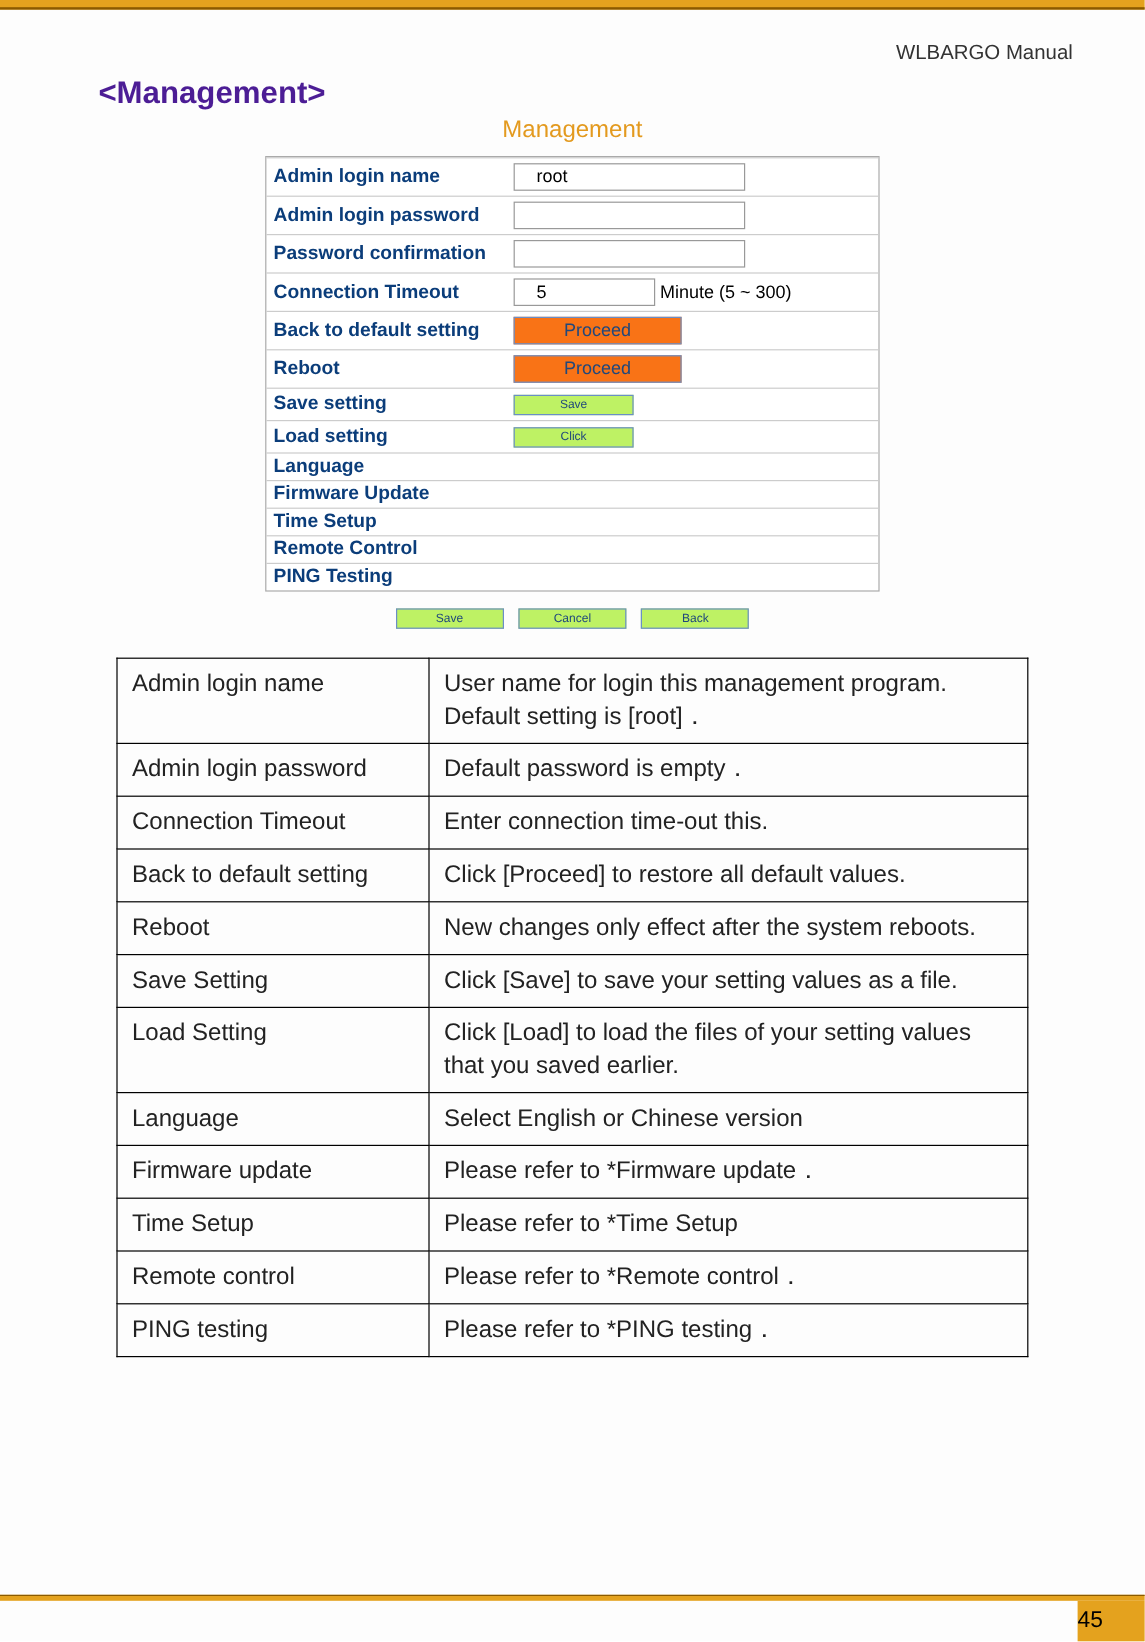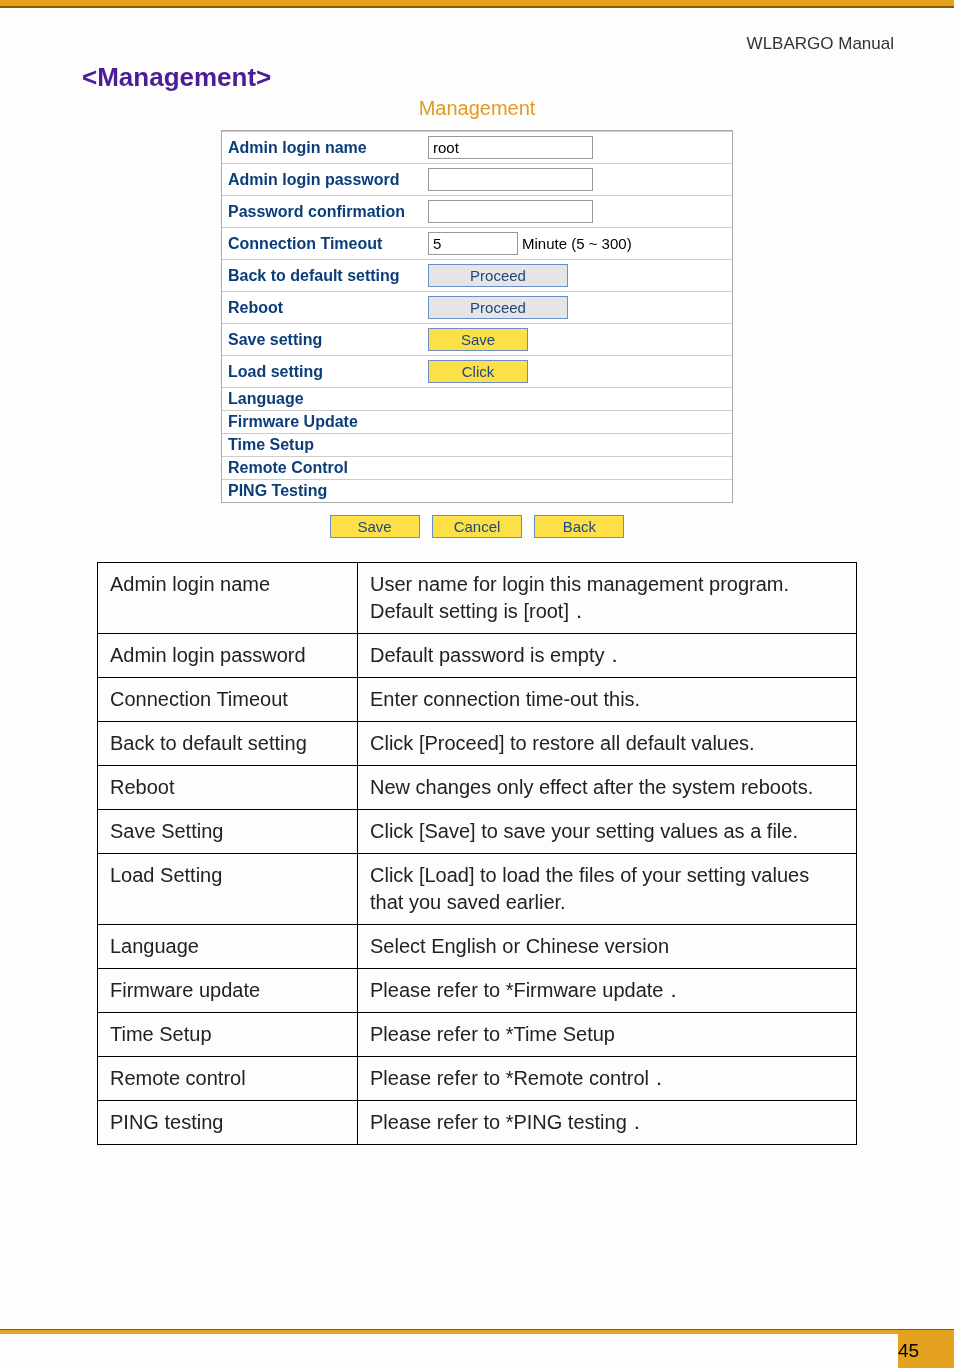--- a/index.html
+++ b/index.html
@@ -8,24 +8,24 @@
   .header-row{display:flex;justify-content:flex-end;padding:26px 60px 0 0}
   .manual-name{font-size:17px;color:#333}
   .section-title{font-size:26px;font-weight:bold;color:#4c1d95;padding:8px 0 0 82px}
 
   
   .shot{margin:6px auto 10px;width:510px;border:1px solid #aaa;background:#fff;font-family:Arial,sans-serif}
   .shot-title{text-align:center;font-size:20px;font-weight:normal;color:#e39a1f;padding:4px 0}
   .shot-row{display:flex;align-items:center;border-top:1px solid #ccc;padding:4px 6px;font-size:16px}
   .shot-row:first-of-type{border-top:1px solid #ccc}
   .shot-row .lbl{width:200px;color:#0b3d7a;font-weight:bold}
-  .shot-row input[type=text],.shot-row input[type=password]{width:155px;font-size:15px;padding:2px 4px;border:1px solid #999;font-family:Arial}
+  .shot-row input[type=text],.shot-row input[type=password]{width:155px;font-size:15px;padding:2px 18px;border:1px solid #999;font-family:Arial}
   .timeout-unit{margin-left:4px;font-size:15px;color:#000}
-  .pbtn{width:140px;padding:2px 0;font-size:15px;border:1px solid #6a8ec7;background:#e5e5e5;color:#20487c;cursor:pointer}
-  .sbtn{width:100px;padding:2px 11px;font-size:15px;border:1px solid #6a8ec7;background:#fde047;color:#20487c;cursor:pointer}
+  .pbtn{width:140px;padding:2px 0;font-size:15px;border:1px solid #6a8ec7;background:#f97316;color:#20487c;cursor:pointer}
+  .sbtn{width:100px;padding:2px 11px;font-size:10px;border:1px solid #6a8ec7;background:#bef264;color:#20487c;cursor:pointer}
   .link-row{border-top:1px solid #ccc;padding:2px 6px;font-size:16px;font-weight:bold;color:#0b3d7a}
   .bot-btn-row{text-align:center;margin:12px auto 24px;width:510px}
   .bot-btn-row .sbtn{margin:0 4px;width:90px}
 
   
   .desc-table{border-collapse:collapse;width:760px;margin:0 auto;font-size:20px}
   .desc-table td{border:1px solid #000;padding:8px 12px;vertical-align:top;line-height:1.35}
   .desc-table td:first-child{width:235px}
 
   

